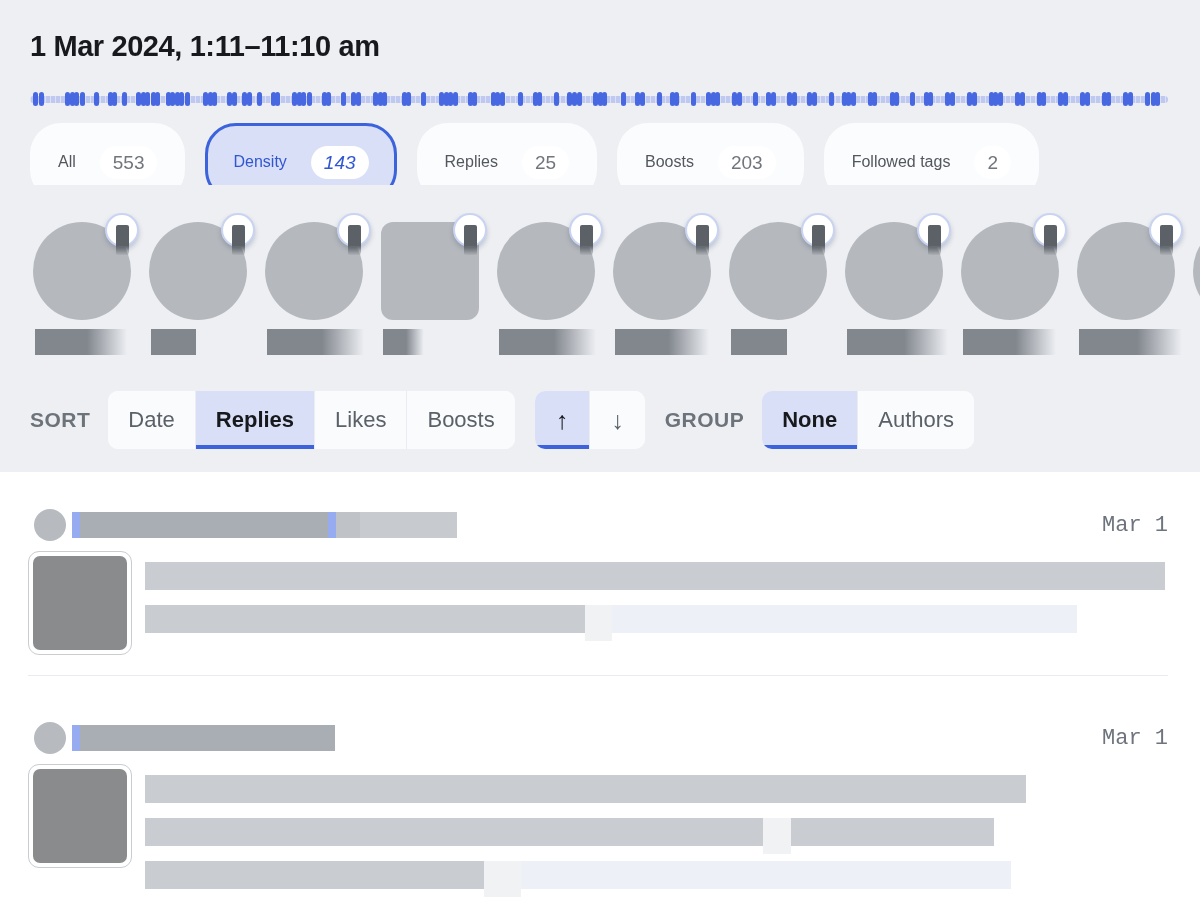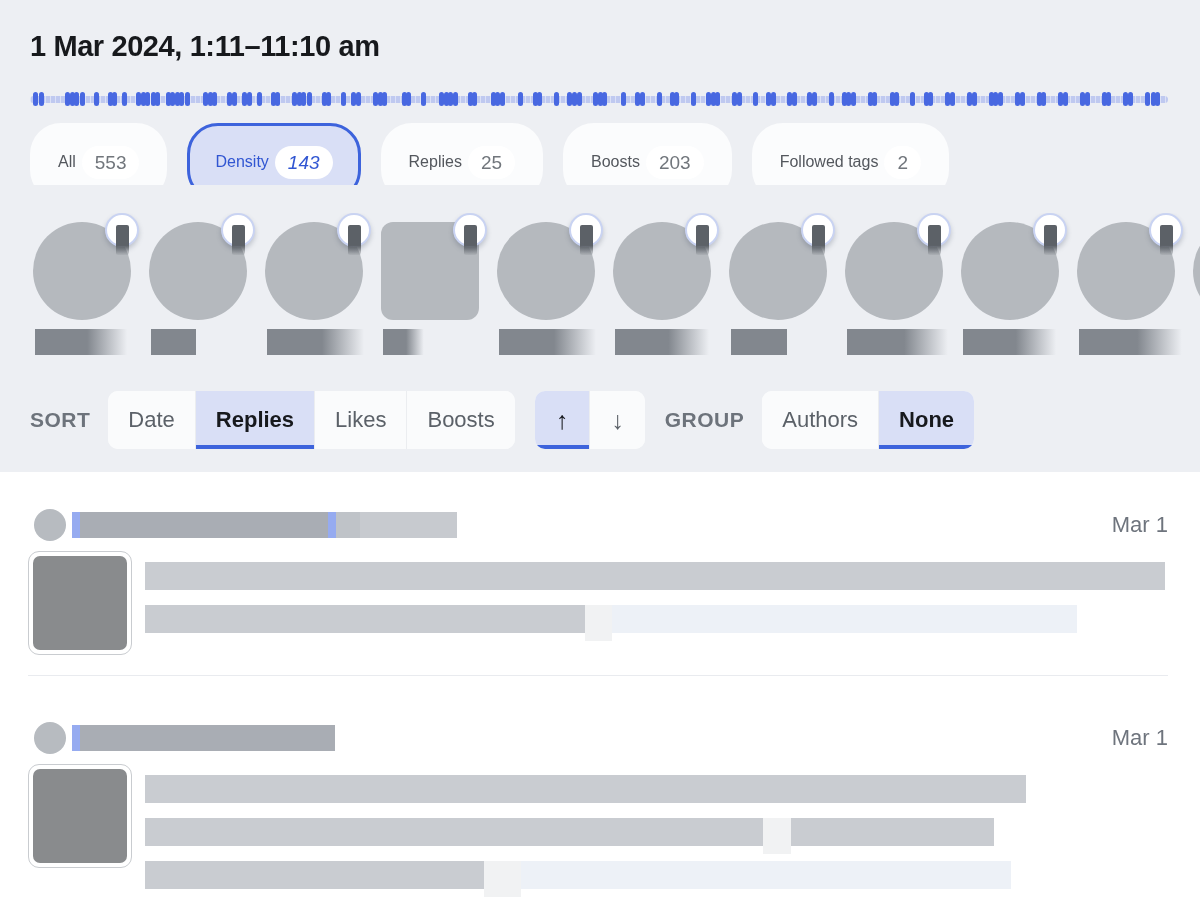--- a/index.html
+++ b/index.html
@@ -18,21 +18,21 @@
   .toplinks{background:none;border:none;padding:0;font-family:inherit;font-size:23px;font-weight:500;color:var(--accent_blue_text);cursor:pointer;display:flex;align-items:center;gap:11px;}
   .toplinks svg{margin-top:3px;}
   
   .timeline{position:relative;height:14px;margin-top:29px;}
   .track{position:absolute;left:0;right:2px;top:4px;height:7px;border-radius:4px;background:var(--track_blue);
     background-image:repeating-linear-gradient(90deg,rgba(255,255,255,.45) 0 1px,transparent 1px 5px);}
   .tick{position:absolute;top:0;width:5px;height:14px;border-radius:2.5px;background:var(--tick_blue);}
   
   .pills{display:flex;gap:20px;margin-top:17px;height:62px;flex-wrap:nowrap;overflow:hidden;margin-right:-30px;}
   .pill{height:78px;box-sizing:border-box;border-radius:31px;background:var(--pill_bg);border:3px solid transparent;
-    display:flex;align-items:center;gap:6px;padding:12px 25px;font-size:23px;color:var(--pill_text);flex-shrink:0;cursor:pointer;}
+    display:flex;align-items:center;gap:24px;padding:12px 25px;font-size:23px;color:var(--pill_text);flex-shrink:0;cursor:pointer;}
   .pill.selected{background:var(--selected_fill);border-color:var(--accent_blue);color:var(--accent_blue_text);font-weight:500;}
   .pill-count{background:#fff;border-radius:17px;padding:7px 13px;font-size:19px;color:var(--count_text);line-height:1;}
   .pill.selected .pill-count{color:var(--accent_blue_text);font-style:italic;}
   
   .authors{display:flex;gap:18px;margin-top:28px;padding-left:3px;height:146px;overflow:hidden;margin-right:-30px;}
   .author{position:relative;width:98px;flex-shrink:0;}
   .av{width:98px;height:98px;margin-top:9px;border-radius:50%;background:var(--avatar_gray);cursor:pointer;}
   .av.square{border-radius:12px;}
   .badge{position:absolute;top:0;right:-8px;width:34px;height:34px;box-sizing:border-box;border-radius:50%;
     background:#fff;border:2px solid var(--badge_ring);box-shadow:0 3px 5px rgba(70,80,100,.28);
@@ -49,21 +49,21 @@
   .btn-group.arrows{margin-left:20px;}
   .sbtn{display:flex;align-items:center;border:none;background:var(--group_bg);padding:0 20px;cursor:pointer;
     font-family:inherit;font-size:22px;color:var(--sbtn_text);border-left:1px solid var(--group_sep);}
   .sbtn:first-child{border-left:none;}
   .sbtn.selected{background:var(--selected_fill);color:var(--selected_text);font-weight:bold;box-shadow:inset 0 -4px 0 var(--accent_blue);}
   .sbtn.arrow{font-size:25px;padding:0 21px;}
   
   .posts{background:var(--card_bg);padding:0 32px 0 28px;}
   .post{padding:36px 0 20px;}
   .post + .post{border-top:1px solid var(--divider);padding-top:45px;}
-  .post-header{display:flex;align-items:center;height:34px;}
+  .post-header{display:flex;align-items:center;height:34px;font-family:Liberation Mono, monospace;}
   .ph-av{width:32px;height:32px;border-radius:50%;background:var(--mini_avatar);margin-left:6px;margin-right:6px;flex-shrink:0;cursor:pointer;}
   .ph-segs{display:flex;height:26px;}
   .ph-date{margin-left:auto;font-size:22px;color:var(--date_text);cursor:pointer;}
   .post-body{display:flex;margin-top:9px;}
   .thumb{width:94px;height:94px;padding:4px;border:1.5px solid var(--thumb_ring);border-radius:11px;background:#fff;flex-shrink:0;cursor:pointer;}
   .thumb-fill{width:100%;height:100%;border-radius:7px;background:var(--thumb_gray);}
   .lines{margin-left:13px;flex:1;display:flex;flex-direction:column;gap:15px;padding-top:11px;}
   .line{display:flex;height:28px;align-items:flex-start;}
   .seg{display:block;flex-shrink:0;}
   .ph-segs .seg{height:26px;}
@@ -310,22 +310,22 @@
         <button class="sbtn selected">Replies</button>
         <button class="sbtn">Likes</button>
         <button class="sbtn">Boosts</button>
       </div>
     <div class="btn-group arrows" id="sort-direction">
         <button class="sbtn arrow selected">↑</button>
         <button class="sbtn arrow">↓</button>
       </div>
     <span class="sort-label group-label">GROUP</span>
     <div class="btn-group" id="group-options">
+        <button class="sbtn selected">None</button>
         <button class="sbtn">Authors</button>
-        <button class="sbtn selected">None</button>
       </div>
   </div>
 </section>
 
 <main class="posts" id="posts">
     <article class="post">
       <div class="post-header">
         <div class="ph-av"></div>
         <div class="ph-segs">
           <span class="seg seg-tick" style="width: 8px;"></span>

